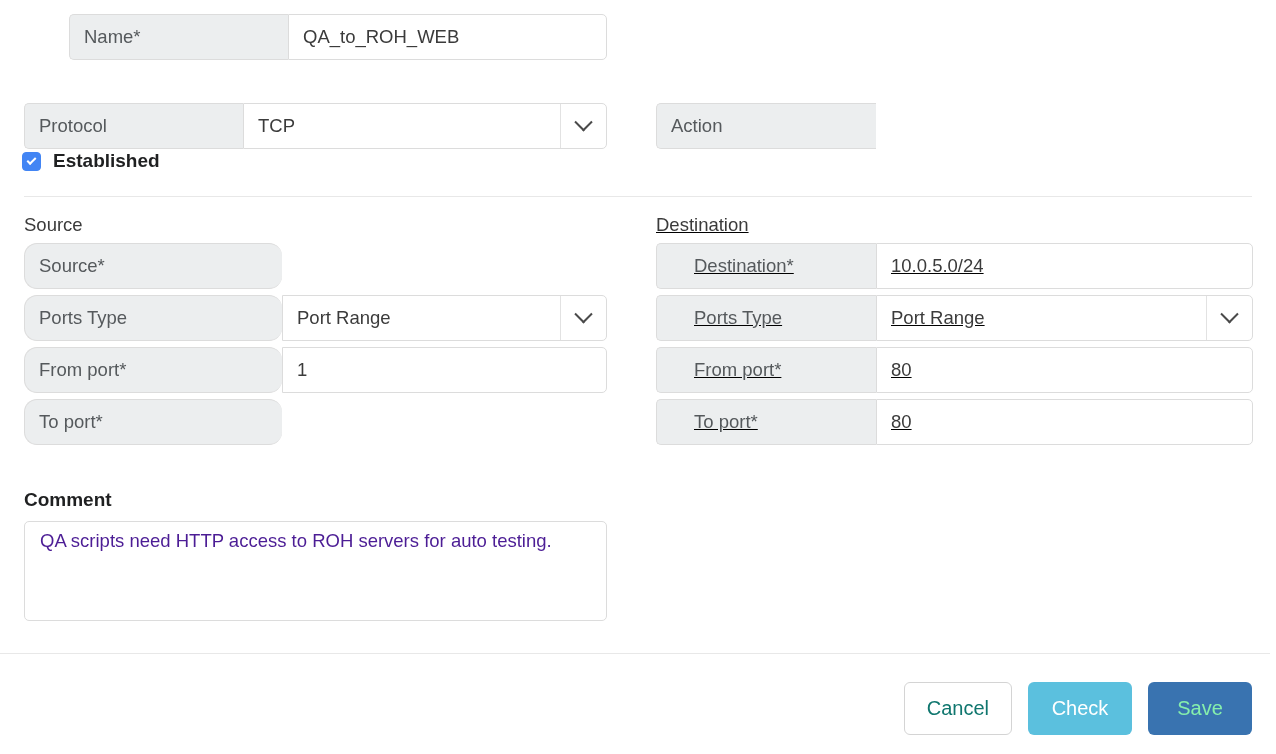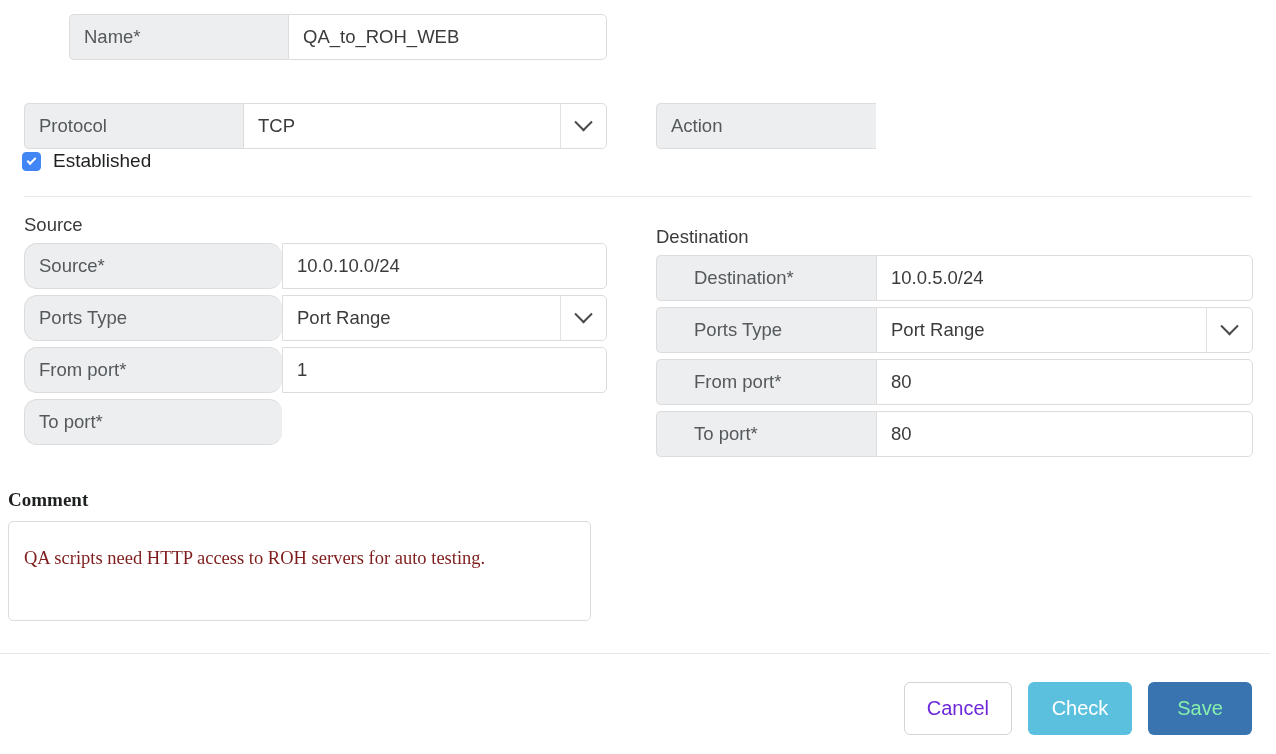--- a/index.html
+++ b/index.html
@@ -87,77 +87,77 @@
 
   .row-top1 { top: 14px; padding-left: 45px; }
   .row-top2 { top: 79px; margin-top: 24px; }
 
   .established {
     position: absolute; left: 22px; top: 150px;
     display: flex; align-items: center;
   }
   .established .cbx { margin-right: 12px; }
   .established .etxt {
-    font-size: 19px; font-weight: normal; color: #1f2021;
+    font-size: 19px; font-weight: bold; color: #1f2021;
   }
 
   .divider {
     position: absolute; height: 1px; background: #e8e8e8;
   }
   .div-top  { left: 24px; right: 24px; top: 196px; }
   .div-bot  { left: 0px;  right: 6px;  top: 653px; }
 
   .sec-title {
     font-size: 18.5px; color: #3b3b3b;
     margin-bottom: 7px;
   }
 
   .group-src  { position: absolute; left: 24px;  top: 214px; width: 583px; }
-  .group-dst  { position: absolute; left: 656px; top: 226px; width: 597px; }
+  .group-dst  { position: absolute; left: 656px; top: 214px; width: 597px; text-decoration: underline; }
   .group-src .ig, .group-dst .ig { margin-bottom: 6px; }
 
   
   .group-src .ig .lbl { width: 258px; border-radius: 13px; }
   .group-dst .ig .lbl { width: 220px; padding-left: 37px; }
   .col-left  .ig .lbl { width: 219px; }
   .col-right .ig .lbl { width: 220px; }
 
   
-  .comment-block { position: absolute; left: 8px; top: 489px; width: 583px; font-family: Liberation Serif, serif; }
+  .comment-block { position: absolute; left: 24px; top: 489px; width: 583px; }
   .comment-title {
     font-size: 19px; font-weight: bold; color: #1f2021;
     margin-bottom: 10px;
   }
   .comment-box {
     width: 583px; height: 100px;
     border: 1px solid #dcdcdc; border-radius: 5px;
     background: #fff;
-    padding: 22px 15px;
-    font-size: 18.5px; color: #7f1d1d;
+    padding: 5px 15px;
+    font-size: 18.5px; color: #4c1d95;
     line-height: 1.55;
     overflow: hidden;
   }
 
   
   .footer {
     position: absolute; right: 24px; top: 682px;
     display: flex; align-items: center; gap: 16px;
   }
   .btn {
     height: 53px;
     min-width: 104px;
     padding: 0 22px;
     border-radius: 6px;
     font-size: 20px;
     display: flex; align-items: center; justify-content: center;
     border: 1px solid transparent;
     cursor: pointer;
     font-family: "Liberation Sans", sans-serif;
   }
-  .btn-cancel { background: #fff; border: 1px solid #d4d4d4; color: #6d28d9; }
+  .btn-cancel { background: #fff; border: 1px solid #d4d4d4; color: #0f766e; }
   .btn-check  { background: #5bc0de; color: #fff; }
   .btn-save   { background: #3973b0; color: #86efac; }
 </style>
 </head>
 <body>
 
 <div class="page">
 
   <div class="col-left row-top1">
     <div class="ig">
@@ -192,21 +192,20 @@
     <span class="etxt">Established</span>
   </div>
 
   <div class="divider div-top"></div>
 
   <div class="group-src">
     <div class="sec-title">Source</div>
 
     <div class="ig">
       <div class="lbl">Source*</div>
-      <div class="ctrl">10.0.10.0/24</div>
     </div>
 
     <div class="ig">
       <div class="lbl">Ports Type</div>
       <div class="ctrl select">
         <span>Port Range</span>
         <span class="caret-wrap">
             <span class="caret"></span>
           </span>
       </div>

